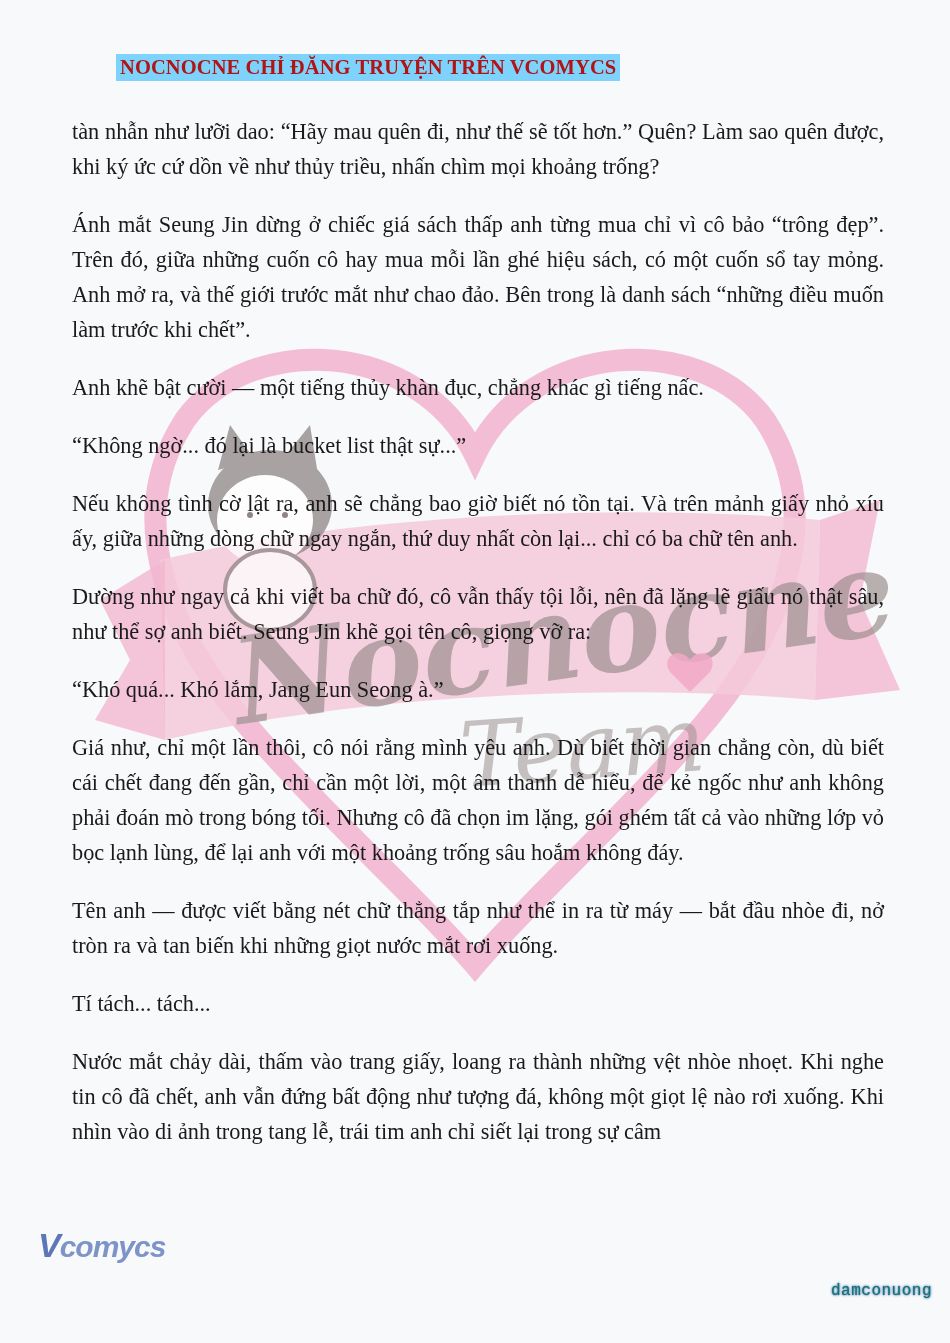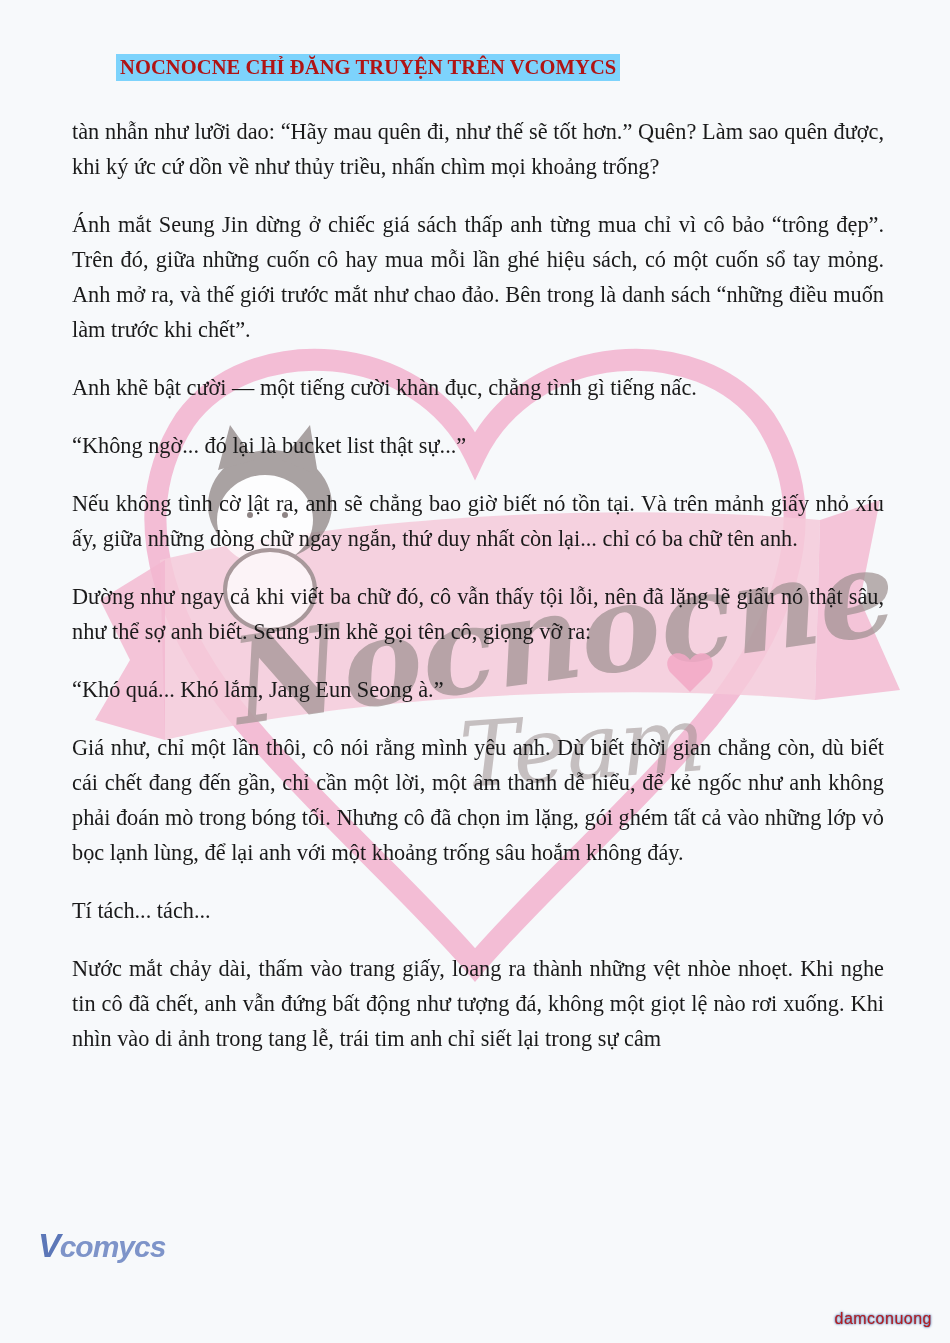--- a/index.html
+++ b/index.html
@@ -27,22 +27,22 @@
       text-align: justify;
     }
     .content p { margin: 0 0 23px 0; }
     .footer-logo {
       position: absolute; left: 16px; top: 1226px; z-index: 2;
       font-family: Liberation Sans, sans-serif; font-style: italic; font-weight: bold;
       font-size: 30px; color: #7e94c9; letter-spacing: -1px; margin-left: 22px;
     }
     .footer-logo .v { color: #5c77b8; font-size: 34px; }
     .footer-wm {
-      position: absolute; right: 18px; top: 1310px; z-index: 2;
-      font-family: Liberation Sans, sans-serif; font-size: 16px; color: #b91c1c;
+      position: absolute; right: 18px; top: 1282px; z-index: 2;
+      font-family: Liberation Mono, monospace; font-size: 16px; color: #0f766e;
       text-shadow: 0 0 3px #6f8fbf, 0 0 2px #6f8fbf, 0 0 1px #4f6ea3;
       letter-spacing: 0.5px;
     }
   </style>
 </head>
 <body>
 
 <svg class="watermark" viewBox="0 0 950 1343" xmlns="http://www.w3.org/2000/svg">
 
   <path d="M475 455 C 420 340, 250 330, 185 420 C 120 520, 170 640, 260 740 C 340 830, 420 900, 475 965 C 530 900, 610 830, 690 740 C 780 640, 830 520, 765 420 C 700 330, 530 340, 475 455 Z" fill="none" stroke="#f2b6d0" stroke-width="22" opacity="0.9"></path>
@@ -64,26 +64,27 @@
   <text x="230" y="690" font-family="DejaVu Serif, serif" font-weight="bold" font-style="italic" font-size="120" fill="#9e9090" opacity="0.7" transform="rotate(-8 480 640)">Nocnocne</text>
   <text x="460" y="780" font-family="DejaVu Serif, serif" font-style="italic" font-size="90" fill="#9e9090" opacity="0.55" transform="rotate(-4 560 750)">Team</text>
   <path d="M690 660 c -10 -14 -30 -4 -20 12 l 20 20 l 20 -20 c 10 -16 -10 -26 -20 -12 z" fill="#f2a8c6" opacity="0.85"></path>
 </svg>
 
 <div class="header">NOCNOCNE CHỈ ĐĂNG TRUYỆN TRÊN VCOMYCS</div>
 
 <div class="content">
   <p>tàn nhẫn như lưỡi dao: “Hãy mau quên đi, như thế sẽ tốt hơn.” Quên? Làm sao quên được, khi ký ức cứ dồn về như thủy triều, nhấn chìm mọi khoảng trống?</p>
   <p>Ánh mắt Seung Jin dừng ở chiếc giá sách thấp anh từng mua chỉ vì cô bảo “trông đẹp”. Trên đó, giữa những cuốn cô hay mua mỗi lần ghé hiệu sách, có một cuốn sổ tay mỏng. Anh mở ra, và thế giới trước mắt như chao đảo. Bên trong là danh sách “những điều muốn làm trước khi chết”.</p>
-  <p>Anh khẽ bật cười — một tiếng cười khàn đục, chẳng tình gì tiếng nấc.</p>
+  <p>Anh khẽ bật cười — một tiếng thủy khàn đục, chẳng khác gì tiếng nấc.</p>
   <p>“Không ngờ... đó lại là bucket list thật sự...”</p>
   <p>Nếu không tình cờ lật ra, anh sẽ chẳng bao giờ biết nó tồn tại. Và trên mảnh giấy nhỏ xíu ấy, giữa những dòng chữ ngay ngắn, thứ duy nhất còn lại... chỉ có ba chữ tên anh.</p>
   <p>Dường như ngay cả khi viết ba chữ đó, cô vẫn thấy tội lỗi, nên đã lặng lẽ giấu nó thật sâu, như thể sợ anh biết. Seung Jin khẽ gọi tên cô, giọng vỡ ra:</p>
   <p>“Khó quá... Khó lắm, Jang Eun Seong à.”</p>
   <p>Giá như, chỉ một lần thôi, cô nói rằng mình yêu anh. Dù biết thời gian chẳng còn, dù biết cái chết đang đến gần, chỉ cần một lời, một âm thanh dễ hiểu, để kẻ ngốc như anh không phải đoán mò trong bóng tối. Nhưng cô đã chọn im lặng, gói ghém tất cả vào những lớp vỏ bọc lạnh lùng, để lại anh với một khoảng trống sâu hoắm không đáy.</p>
+  <p>Tên anh — được viết bằng nét chữ thẳng tắp như thể in ra từ máy — bắt đầu nhòe đi, nở tròn ra và tan biến khi những giọt nước mắt rơi xuống.</p>
   <p>Tí tách... tách...</p>
   <p>Nước mắt chảy dài, thấm vào trang giấy, loang ra thành những vệt nhòe nhoẹt. Khi nghe tin cô đã chết, anh vẫn đứng bất động như tượng đá, không một giọt lệ nào rơi xuống. Khi nhìn vào di ảnh trong tang lễ, trái tim anh chỉ siết lại trong sự câm</p>
 </div>
 
 <div class="footer-logo">
   <span class="v">V</span><span>comycs</span>
 </div>
 
 <div class="footer-wm">damconuong</div>
 

